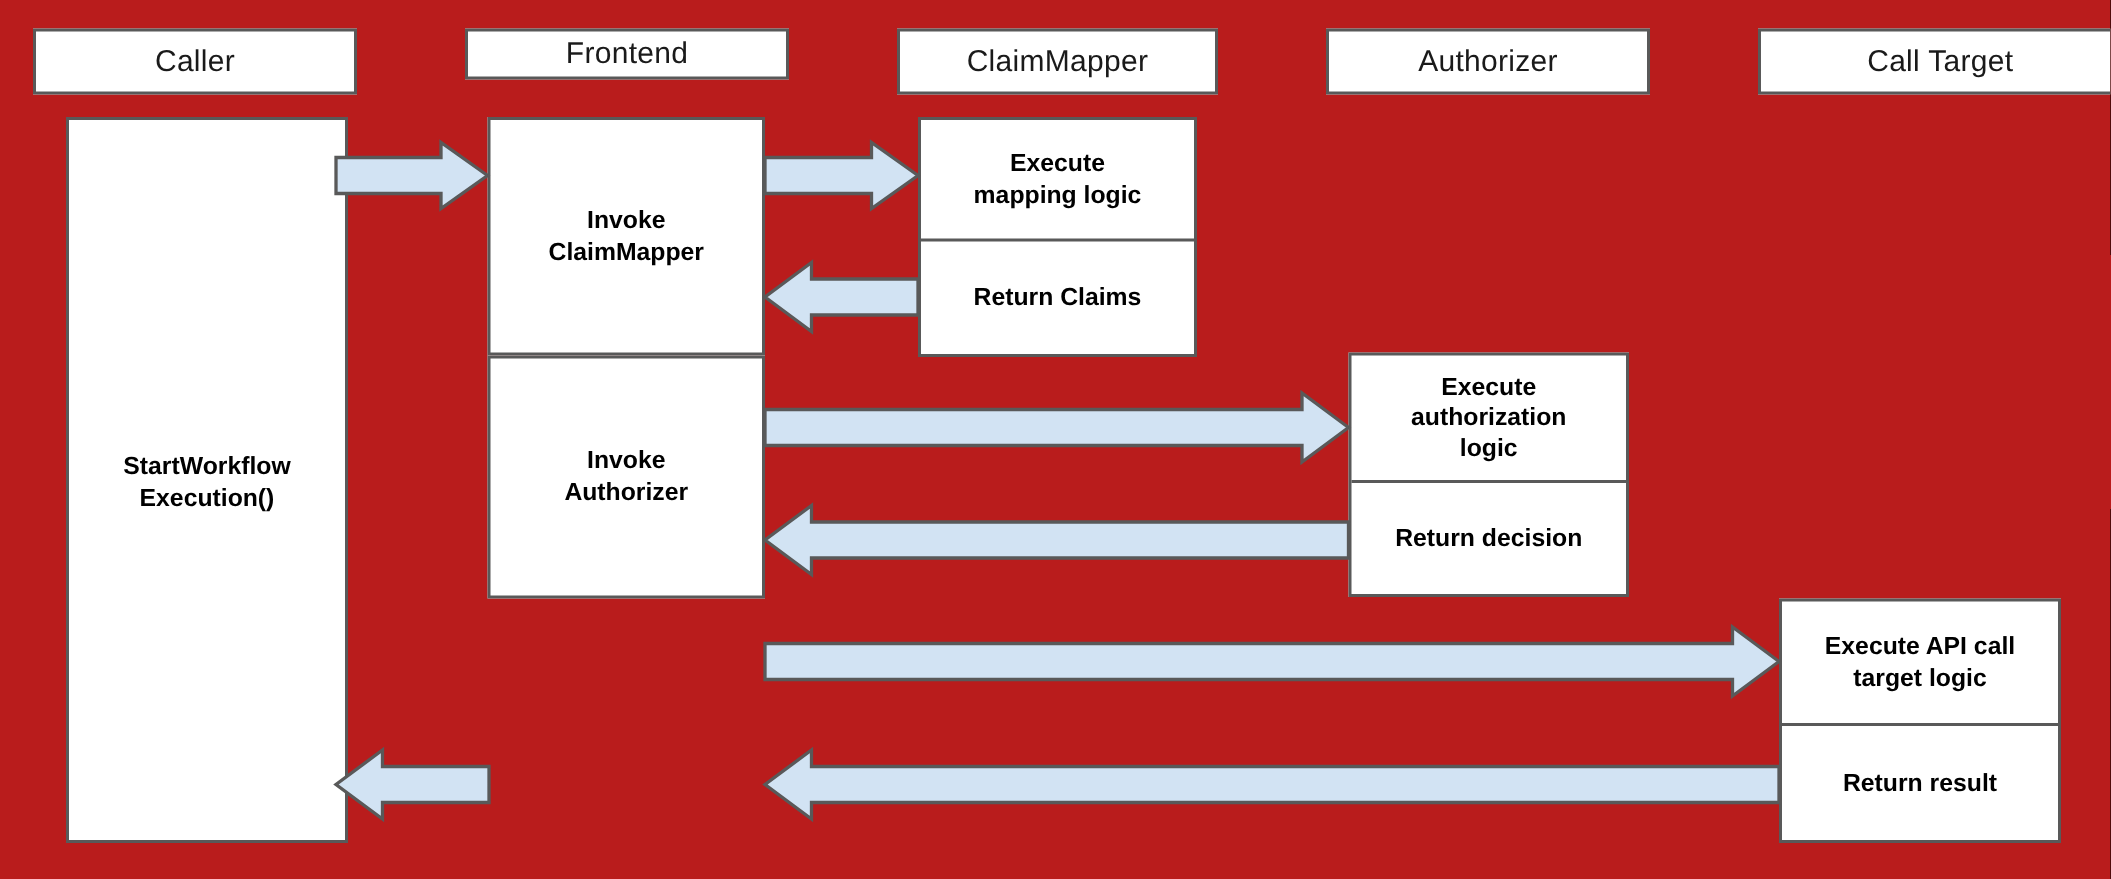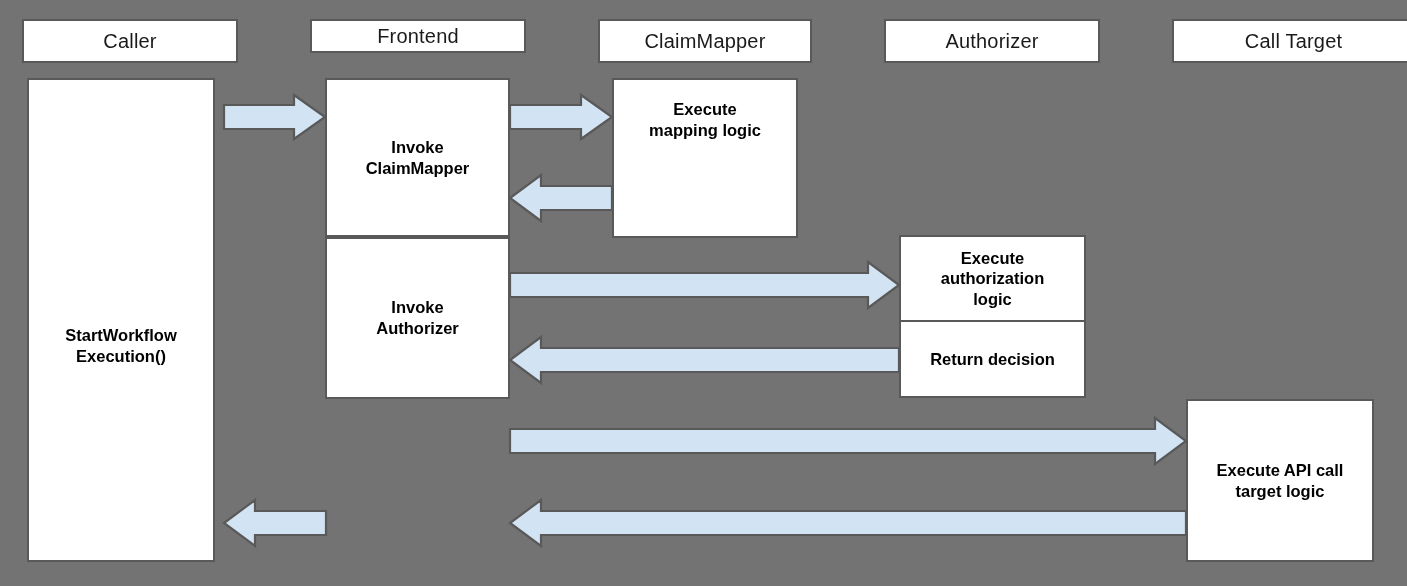--- a/index.html
+++ b/index.html
@@ -1,19 +1,19 @@
 <!DOCTYPE html>
 <html><head>
 <meta charset="utf-8">
 <style>
   html,body{margin:0;padding:0;background:#000;}
   #canvas{
     position:relative;
     width:1407px;height:586px;
-    background:#737373;
+    background:#b91c1c;
     font-family:"Liberation Sans", sans-serif;
     overflow:hidden;
   }
   
   .hdr{
     position:absolute;
     background:#ffffff;
     border:2px solid #595959;
     box-sizing:border-box;
     display:flex;align-items:center;justify-content:center;
@@ -66,53 +66,55 @@
   </div>
 
   <div class="hdr" style="left:884px;top:19px;width:216px;height:44px;">
     <span>Authorizer</span>
   </div>
 
   <div class="hdr" style="left:1172px;top:19px;width:243px;height:44px;">
     <span>Call Target</span>
   </div>
 
-  <div class="life" style="left:27px;top:78px;width:188px;height:484px;gap:24px;">
+  <div class="life" style="left:44px;top:78px;width:188px;height:484px;">
     <div class="seg blank" style="flex:0 0 185px;"></div>
     <div class="seg" style="flex:0 0 114px;border-top:none;">StartWorkflow
 Execution()</div>
     <div class="seg blank" style="flex:1 1 auto;border-top:none;"></div>
   </div>
 
   <div class="life" style="left:325px;top:78px;width:185px;height:159px;">
     <div class="seg">Invoke
 ClaimMapper</div>
   </div>
 
   <div class="life" style="left:325px;top:237px;width:185px;height:162px;">
     <div class="seg">Invoke
 Authorizer</div>
   </div>
 
 
   <div class="life" style="left:612px;top:78px;width:186px;height:160px;">
     <div class="seg" style="flex:0 0 79px;">Execute
 mapping logic</div>
+    <div class="seg" style="flex:1 1 auto;">Return Claims</div>
   </div>
 
   <div class="life" style="left:899px;top:235px;width:187px;height:163px;">
     <div class="seg" style="flex:0 0 83px;">Execute
 authorization
 logic</div>
     <div class="seg" style="flex:1 1 auto;text-align:center;">Return decision</div>
   </div>
 
   <div class="life" style="left:1186px;top:399px;width:188px;height:163px;justify-content:center;">
     <div class="seg" style="flex:0 0 81px;">Execute API call
 target logic</div>
+    <div class="seg" style="flex:1 1 auto;">Return result</div>
   </div>
 
   <div class="arrow" style="left:224px;top:94px;">
     <svg width="102" height="46" viewBox="0 0 102 46">
       <polygon points="0,11 70,11 70,1 101,23 70,45 70,35 0,35" fill="#d2e3f3" stroke="#595959" stroke-width="2.2" stroke-linejoin="miter"></polygon>
     </svg>
   </div>
 
   <div class="arrow" style="left:510px;top:94px;">
     <svg width="103" height="46" viewBox="0 0 103 46">

